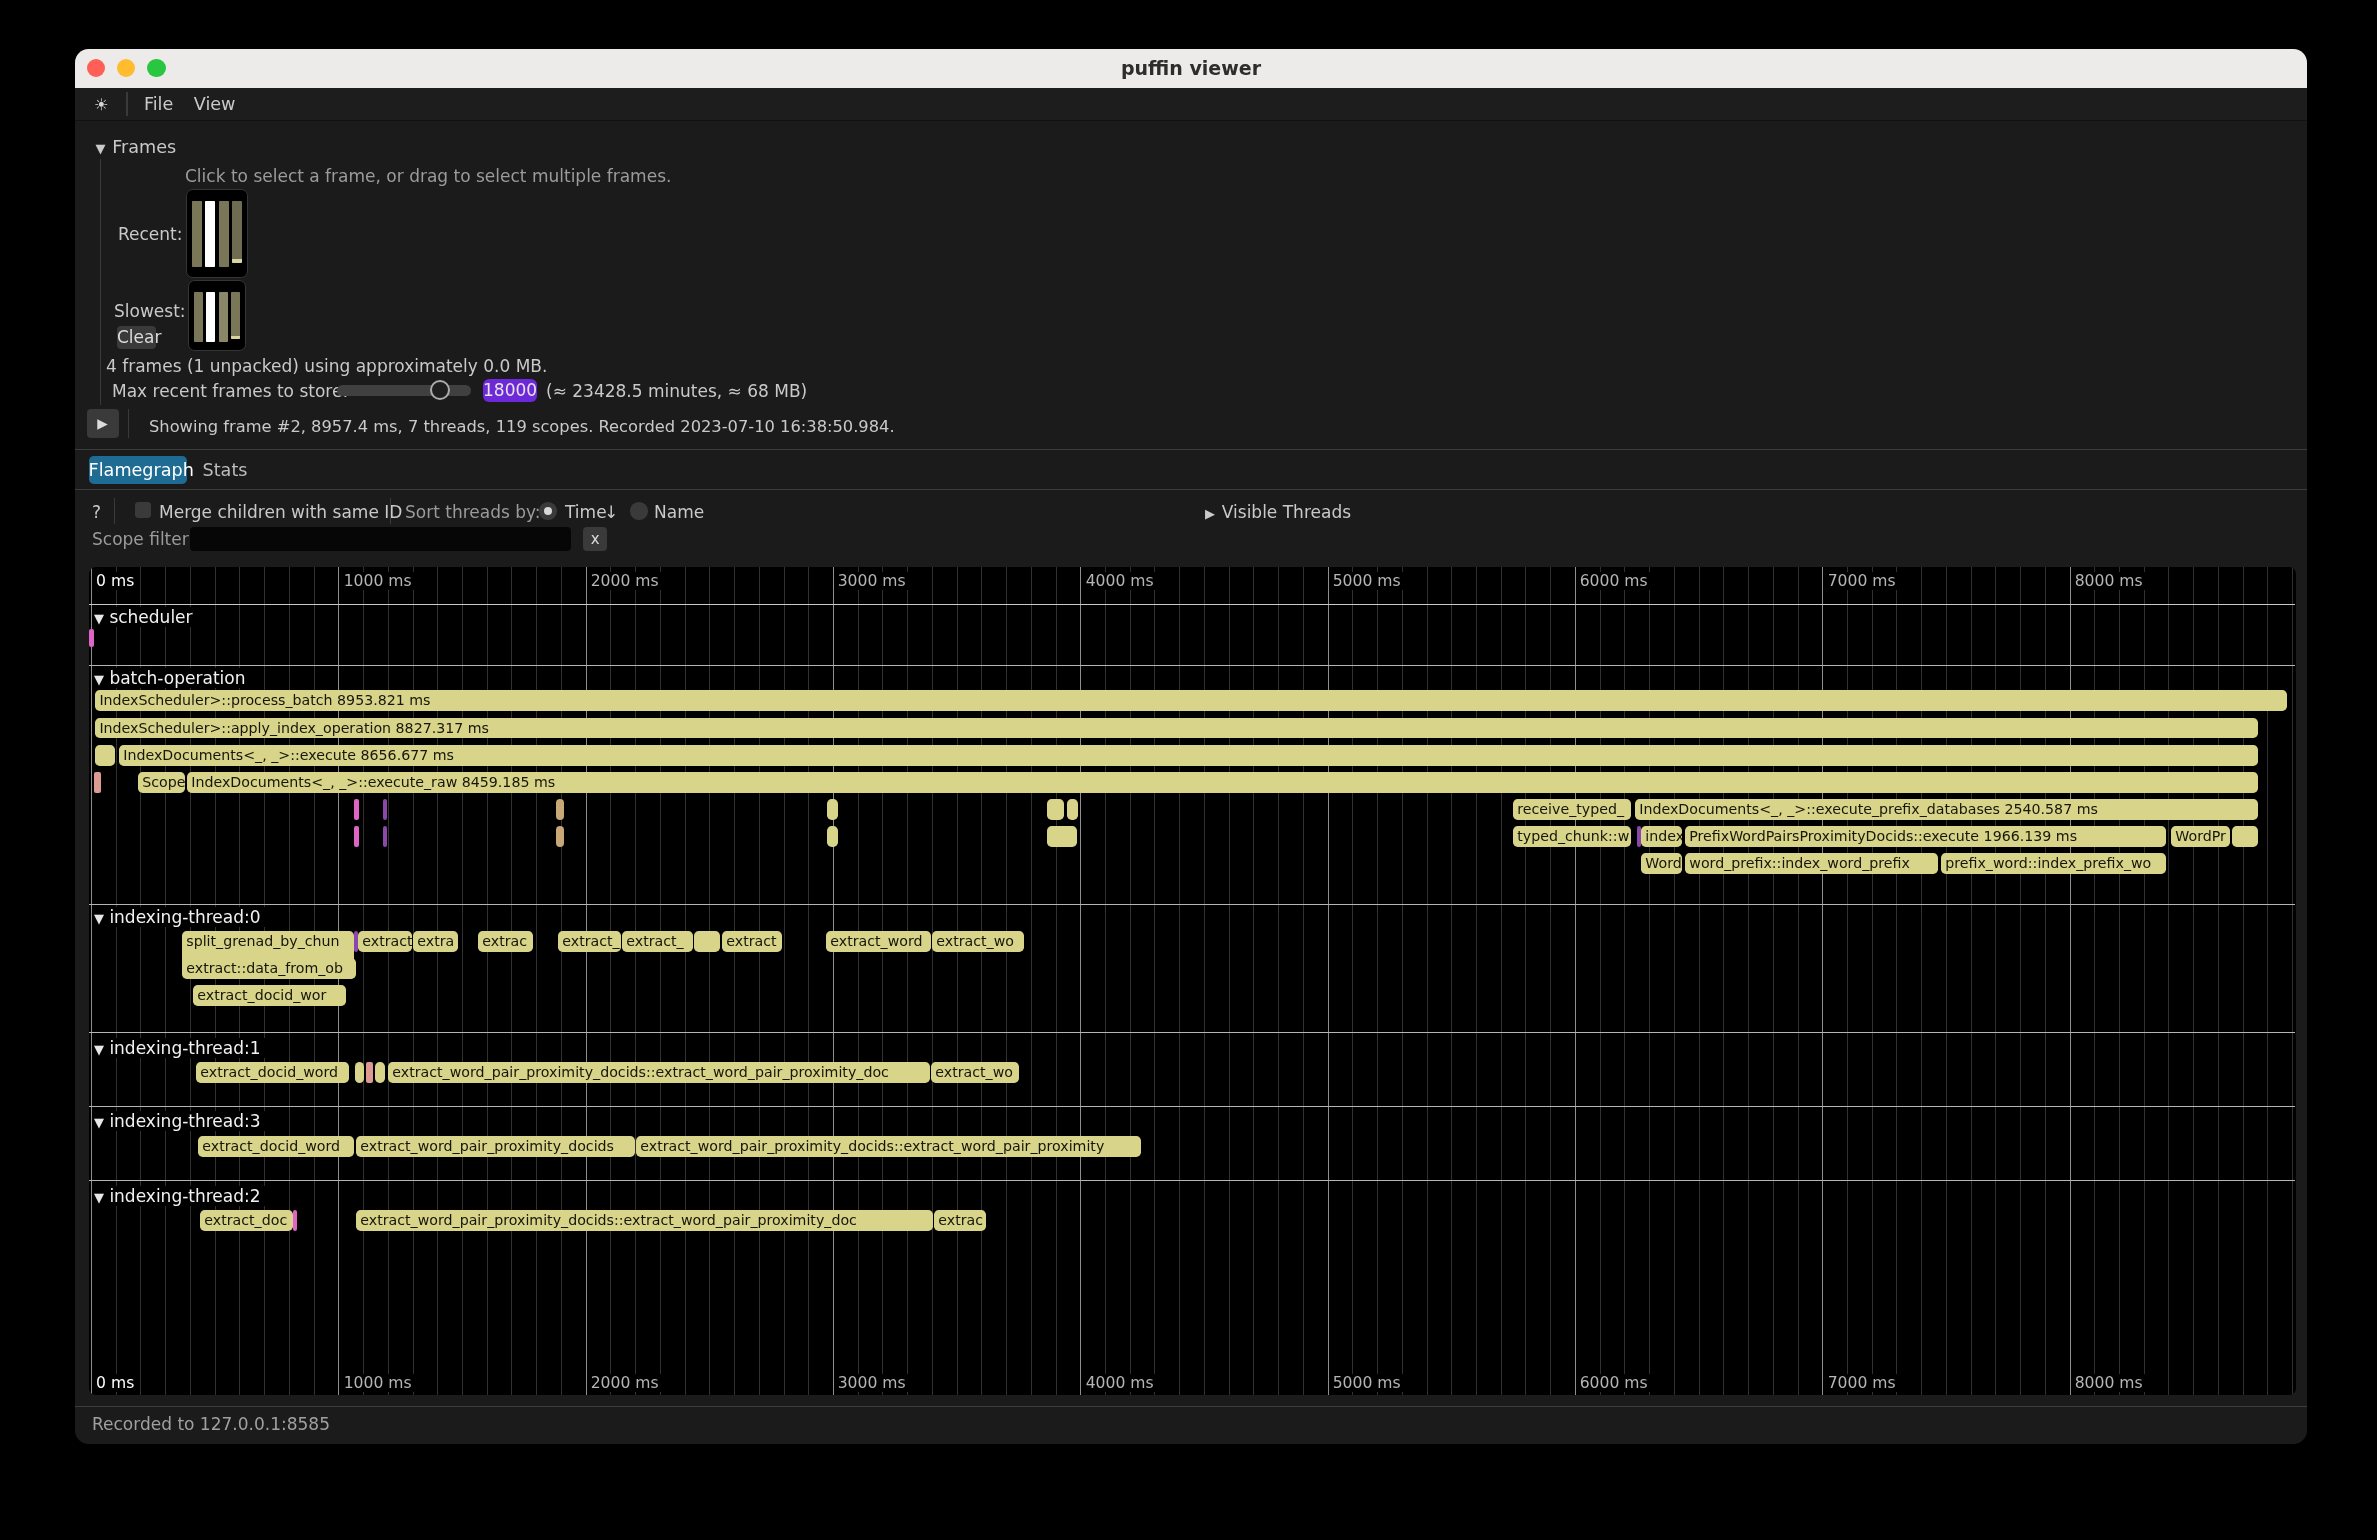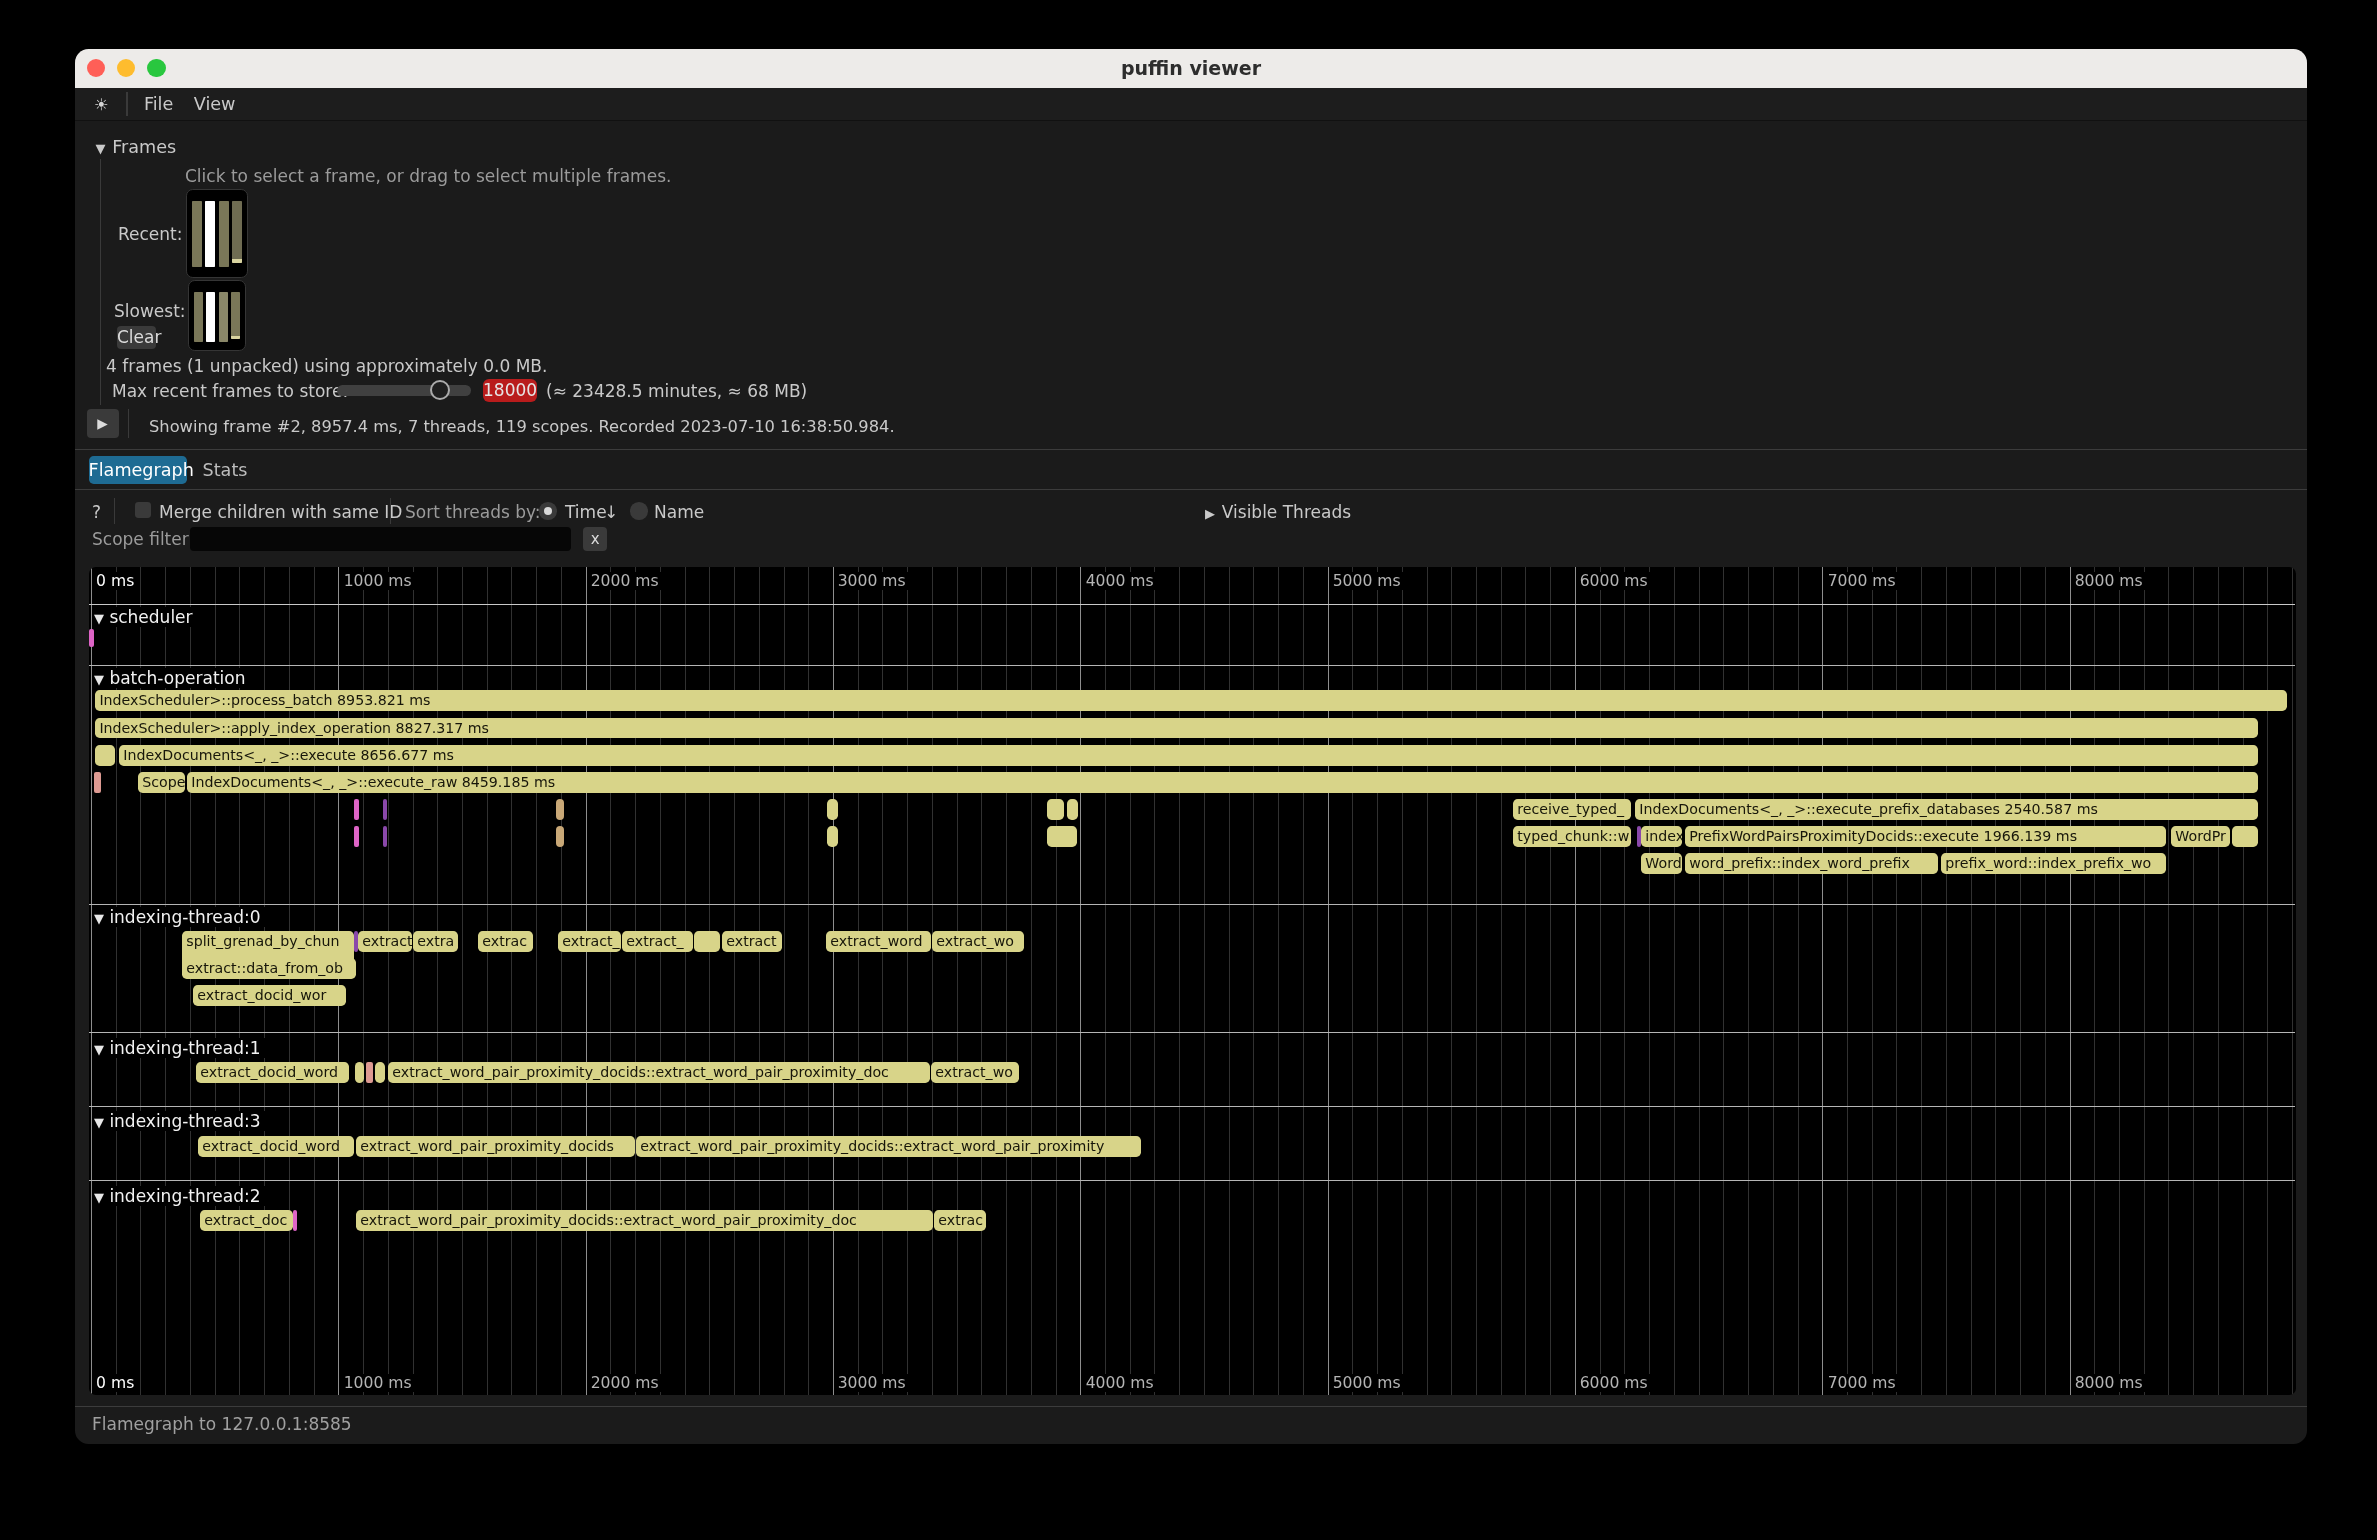--- a/index.html
+++ b/index.html
@@ -25,21 +25,21 @@
   .tri{font-size:13px;color:#c9c9c9;margin-right:6.8px;}
   .vline{position:absolute;width:1.4px;background:#3a3a3a;}
   .thumb{position:absolute;background:#000;border:1.4px solid #353535;border-radius:6.8px;
     display:flex;gap:3.4px;padding:11px 4.7px 6.8px 4.7px;box-sizing:border-box;align-items:flex-start;}
   .thumb span{flex:1;border-radius:0.7px;display:block;}
   .btn{position:absolute;background:#3a3a3a;border-radius:4.1px;color:#dcdcdc;font-size:17px;
     text-align:center;}
   .slider-track{position:absolute;background:#404040;border-radius:5.4px;}
   .slider-knob{position:absolute;width:20.4px;height:20.4px;border-radius:50%;background:#1f1f1f;
     border:2px solid #ababab;box-sizing:border-box;}
-  .valuebox{position:absolute;background:#b91c1c;border-radius:6px;color:#e6e6e6;font-size:17px;
+  .valuebox{position:absolute;background:#6d28d9;border-radius:6px;color:#e6e6e6;font-size:17px;
     text-align:left;}
   .hsep{position:absolute;left:0;width:100%;height:1.4px;background:#3c3c3c;}
   .tab{position:absolute;font-size:17.6px;border-radius:4.7px;text-align:center;}
   .tab.sel{background:#1e6b93;color:#fff;}
   .tab.unsel{color:#bdbdbd;}
   .checkbox{position:absolute;width:15.6px;height:15.6px;background:#3a3a3a;border-radius:3.4px;}
   .radio{position:absolute;width:17.6px;height:17.6px;background:#3a3a3a;border-radius:50%;}
   .radio.sel::after{content:"";position:absolute;left:4.7px;top:4.7px;width:8.1px;height:8.1px;
     border-radius:50%;background:#d9d9d9;}
   .input{position:absolute;background:#060606;border-radius:4.1px;}
@@ -316,15 +316,15 @@
       <div class="bar" style="left: 267px; top: 569px; width: 279px; height: 21px; line-height: 21px; border-radius: 4.7px;">extract_word_pair_proximity_docids</div>
       <div class="bar" style="left: 547px; top: 569px; width: 505px; height: 21px; line-height: 21px; border-radius: 4.7px;">extract_word_pair_proximity_docids::extract_word_pair_proximity</div>
       <div class="thread-label" style="top: 619px;"><span class="tl-tri">▼</span>indexing-thread:2</div>
       <div class="bar" style="left: 111px; top: 643px; width: 93px; height: 21px; line-height: 21px; border-radius: 4.7px;">extract_doc</div>
       <div class="bar c-magenta" style="left: 204px; top: 643px; width: 4.7px; height: 21px; line-height: 21px; border-radius: 2px;"></div>
       <div class="bar" style="left: 267px; top: 643px; width: 577px; height: 21px; line-height: 21px; border-radius: 4.7px;">extract_word_pair_proximity_docids::extract_word_pair_proximity_doc</div>
       <div class="bar" style="left: 845px; top: 643px; width: 52px; height: 21px; line-height: 21px; border-radius: 4.7px;">extrac</div>
     </div>
 
   <div class="hsep" style="top:1357px;"></div>
-  <div class="statusbar-text" style="left:17px;top:1365px;">Flamegraph to 127.0.0.1:8585</div>
+  <div class="statusbar-text" style="left:17px;top:1365px;">Recorded to 127.0.0.1:8585</div>
 </div>
 
 
 </body></html>

